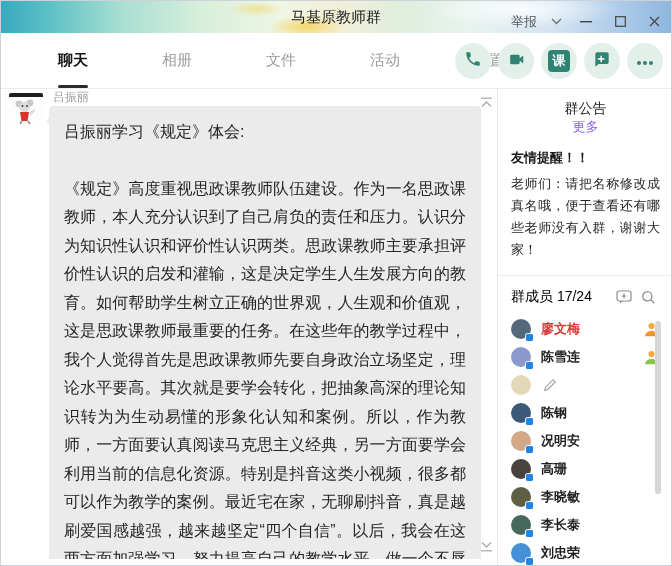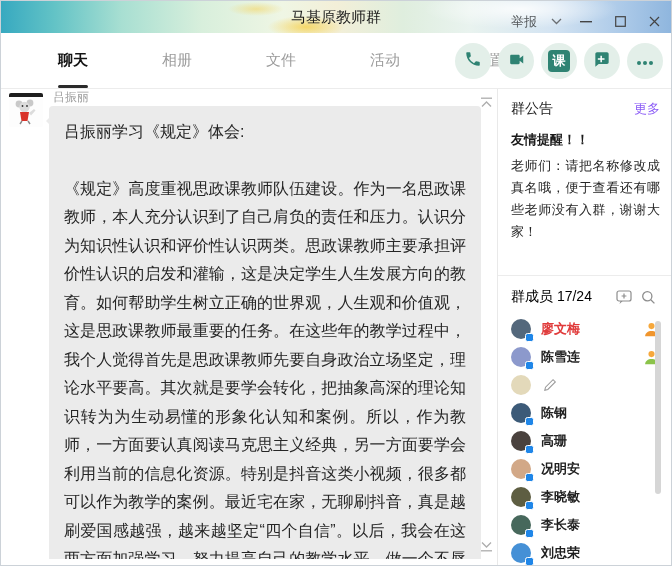--- a/index.html
+++ b/index.html
@@ -41,21 +41,21 @@
   .bubble::before { content:""; position:absolute; left:-8px; top:10px; border:5px solid transparent; border-right-color:#ebebeb; }
   .bubble p { font-size:16px; line-height:28.5px; color:#262626; text-align:justify; }
   .bubble .p2 { margin-top:28px; }
   .scroll-hint { position:absolute; color:#adadad; }
   .scroll-top { right:4px; top:5px; }
   .scroll-bottom { right:4px; top:449px; }
 
   
   .panel { position:absolute; left:497px; top:0; width:175px; height:478px; background:#fff; }
   .announce { height:187px; border-bottom:1px solid #ececec; padding:11px 13px 0 13px; }
-  .ann-head { display:flex; justify-content:space-between; align-items:center; }
+  .ann-head { display:flex; justify-content:space-between; align-items:center;flex-direction:column; }
   .ann-title { font-size:14px; color:#1f1f1f; }
   .ann-more { font-size:13px; color:#8b5cf6; cursor:default; }
   .notice-title { margin-top:13px; font-size:13px; font-weight:bold; color:#1a1a1a; }
   .notice-body { margin-top:6px; font-size:13px; line-height:22px; color:#262626; text-align:justify; }
 
   .members { position:relative; padding-top:12px; height:291px; }
   .mem-head { display:flex; align-items:center; padding:0 13px; }
   .mem-title { font-size:14px; color:#000000; flex:1; }
   .mem-head .hicon { width:24px; display:flex; justify-content:center; cursor:default; }
   .mem-list { margin-top:9px;font-weight:bold; }
@@ -254,31 +254,31 @@
               </span>
   </div>
             <div class="mem-row">
     <span class="m-avatar" style="background: rgb(60, 90, 120);">
                 <span class="m-badge"></span>
               </span>
     <span class="m-name">陈钢</span>
     <span class="m-trailing"></span>
   </div>
             <div class="mem-row">
+    <span class="m-avatar" style="background: rgb(210, 168, 135);">
+                <span class="m-badge"></span>
+              </span>
+    <span class="m-name">况明安</span>
+    <span class="m-trailing"></span>
+  </div>
+            <div class="mem-row">
     <span class="m-avatar" style="background: rgb(74, 66, 62);">
                 <span class="m-badge"></span>
               </span>
     <span class="m-name">高珊</span>
-    <span class="m-trailing"></span>
-  </div>
-            <div class="mem-row">
-    <span class="m-avatar" style="background: rgb(210, 168, 135);">
-                <span class="m-badge"></span>
-              </span>
-    <span class="m-name">况明安</span>
     <span class="m-trailing"></span>
   </div>
             <div class="mem-row">
     <span class="m-avatar" style="background: rgb(94, 94, 66);">
                 <span class="m-badge"></span>
               </span>
     <span class="m-name">李晓敏</span>
     <span class="m-trailing"></span>
   </div>
             <div class="mem-row">

